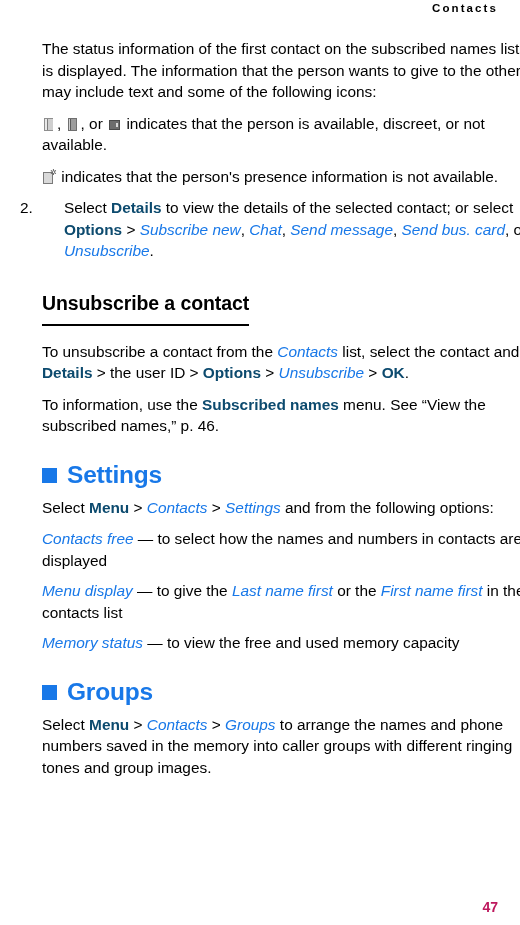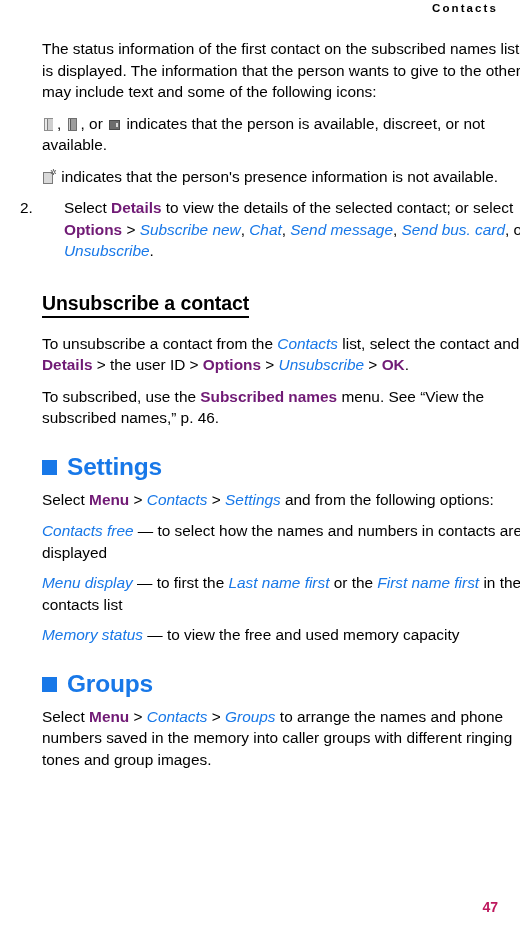--- a/index.html
+++ b/index.html
@@ -45,21 +45,21 @@
 
   p.body {
     margin: 0 0 10px 0;
     font-size: 15.4px;
     line-height: 21.5px;
     color: #000;
   }
 
   
   .b-blue {
-    color: #701a75;
+    color: #0c4a6e;
     font-weight: bold;
   }
   .i-blue {
     color: #1878e8;
     font-style: italic;
   }
   .gt {
     color: #000;
     font-weight: normal;
     font-style: normal;
@@ -89,21 +89,21 @@
 
   
   h3.sub-head {
     margin: 16px 16px 9px 0;
     font-size: 19.5px;
     font-weight: bold;
     color: #000;
     letter-spacing: -0.1px;
     border-bottom: 2px solid #000;
     display: inline-block;
-    padding-bottom: 1px;
+    padding-bottom: 9px;
     line-height: 23px;
   }
 
   .sub-head-wrap {
     margin: 14px 0 6px 0;
   }
 
   h2.main-head {
     margin: 24px 0 8px 0;
     font-size: 24.5px;
@@ -254,33 +254,33 @@
         <span class="num">2.</span><span>Select </span><span class="b-blue">Details</span><span> to view the details of the selected contact; or select </span><span class="b-blue">Options</span><span class="gt"> &gt; </span><span class="i-blue">Subscribe new</span><span>, </span><span class="i-blue">Chat</span><span>, </span><span class="i-blue">Send message</span><span>, </span><span class="i-blue">Send bus. card</span><span>, or </span><span class="i-blue">Unsubscribe</span><span>.</span>
       </div>
     </div>
 
     <div class="sub-head-wrap">
       <h3 class="sub-head">Unsubscribe a contact</h3>
     </div>
 
     <p class="body"><span>To unsubscribe a contact from the </span><span class="i-blue">Contacts</span><span> list, select the contact and </span><span class="b-blue">Details</span><span class="gt"> &gt; </span><span>the user ID</span><span class="gt"> &gt; </span><span class="b-blue">Options</span><span class="gt"> &gt; </span><span class="i-blue">Unsubscribe</span><span class="gt"> &gt; </span><span class="b-blue">OK</span><span>.</span></p>
 
-    <p class="body"><span>To subscribed, use the </span><span class="b-blue">Subscribed names</span><span> menu. See “View the subscribed names,” p. 46.</span></p>
+    <p class="body"><span>To information, use the </span><span class="b-blue">Subscribed names</span><span> menu. See “View the subscribed names,” p. 46.</span></p>
 
     <h2 class="main-head">
         <span class="sq"></span>
         <span>Settings</span>
       </h2>
 
     <p class="body"><span>Select </span><span class="b-blue">Menu</span><span class="gt"> &gt; </span><span class="i-blue">Contacts</span><span class="gt"> &gt; </span><span class="i-blue">Settings</span><span> and from the following options:</span></p>
 
 
     <p class="option"><span class="i-blue">Contacts free</span><span> — </span><span>to select how the names and numbers in contacts are displayed</span></p>
 
-    <p class="option"><span class="i-blue">Menu display</span><span> — </span><span>to first the </span><span class="i-blue">Last name first</span><span> or the </span><span class="i-blue">First name first</span><span> in the contacts list</span></p>
+    <p class="option"><span class="i-blue">Menu display</span><span> — </span><span>to give the </span><span class="i-blue">Last name first</span><span> or the </span><span class="i-blue">First name first</span><span> in the contacts list</span></p>
 
     <p class="option"><span class="i-blue">Memory status</span><span> — </span><span>to view the free and used memory capacity</span></p>
 
     <h2 class="main-head">
         <span class="sq"></span>
         <span>Groups</span>
       </h2>
 
     <p class="body"><span>Select </span><span class="b-blue">Menu</span><span class="gt"> &gt; </span><span class="i-blue">Contacts</span><span class="gt"> &gt; </span><span class="i-blue">Groups</span><span> to arrange the names and phone numbers saved in the memory into caller groups with different ringing tones and group images.</span></p>
 

